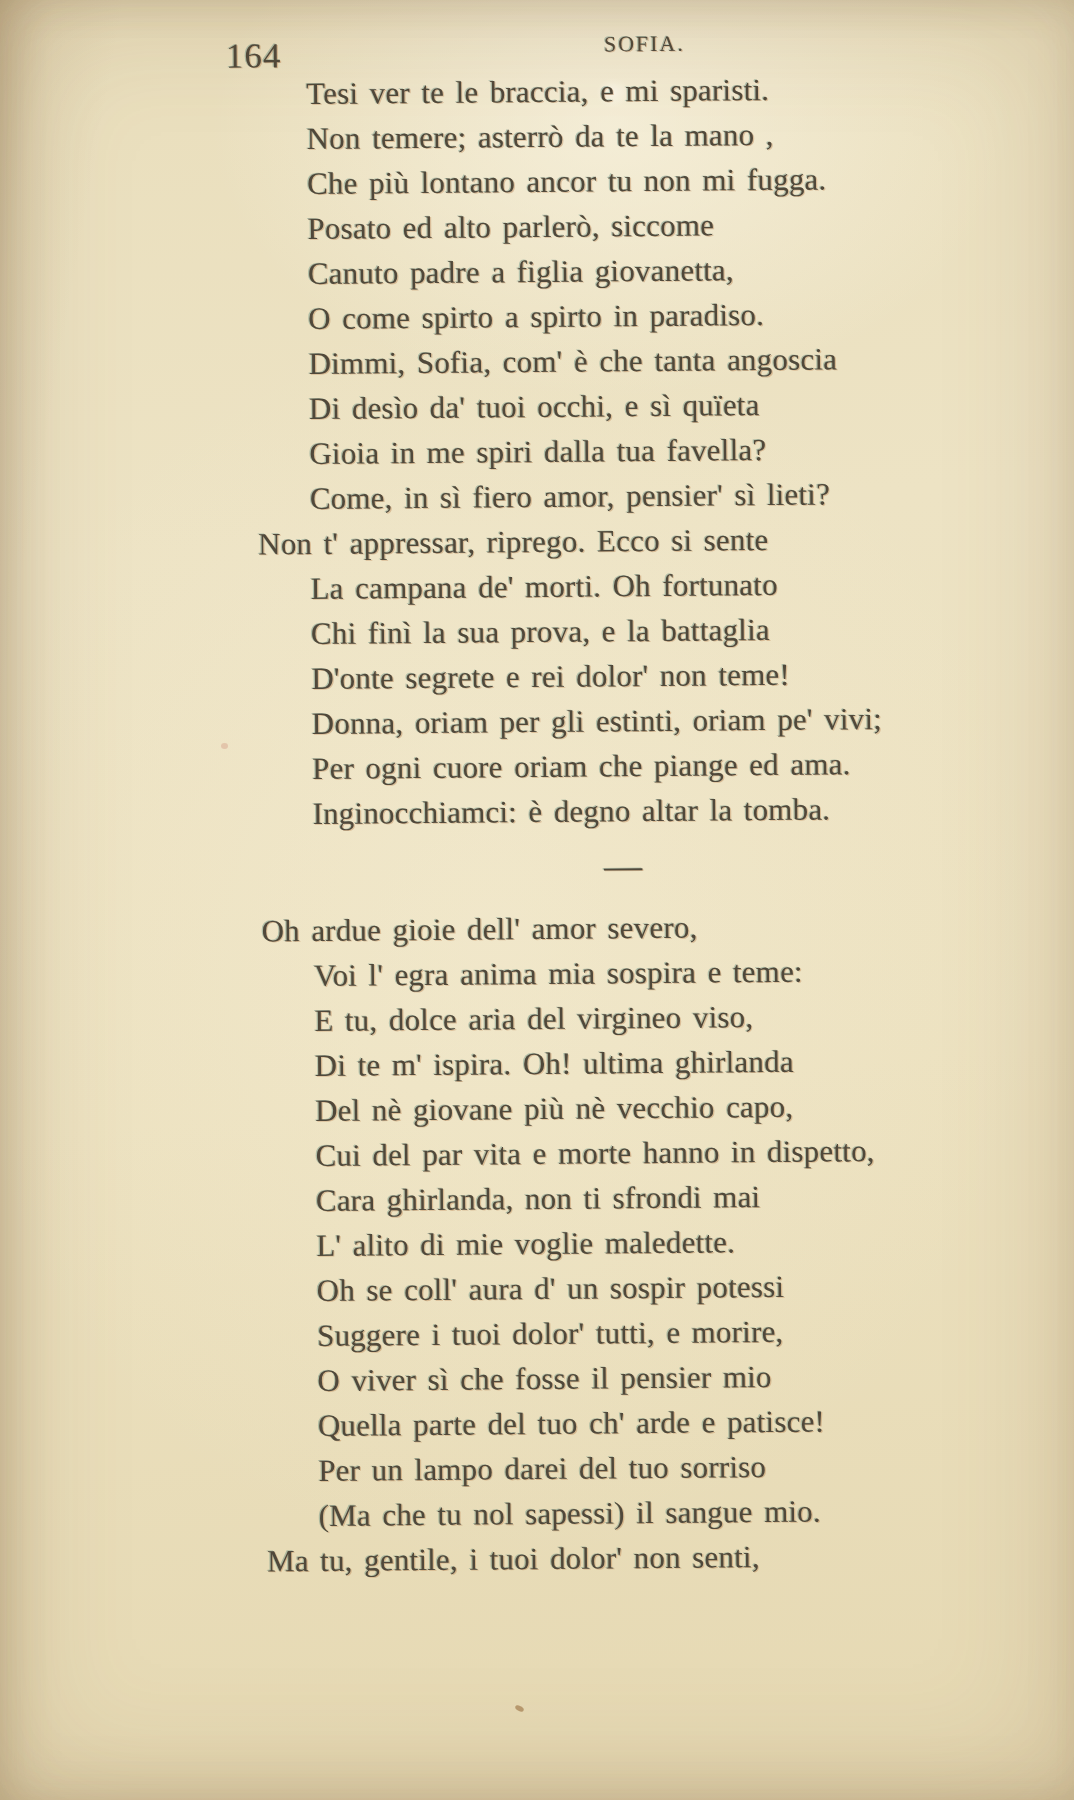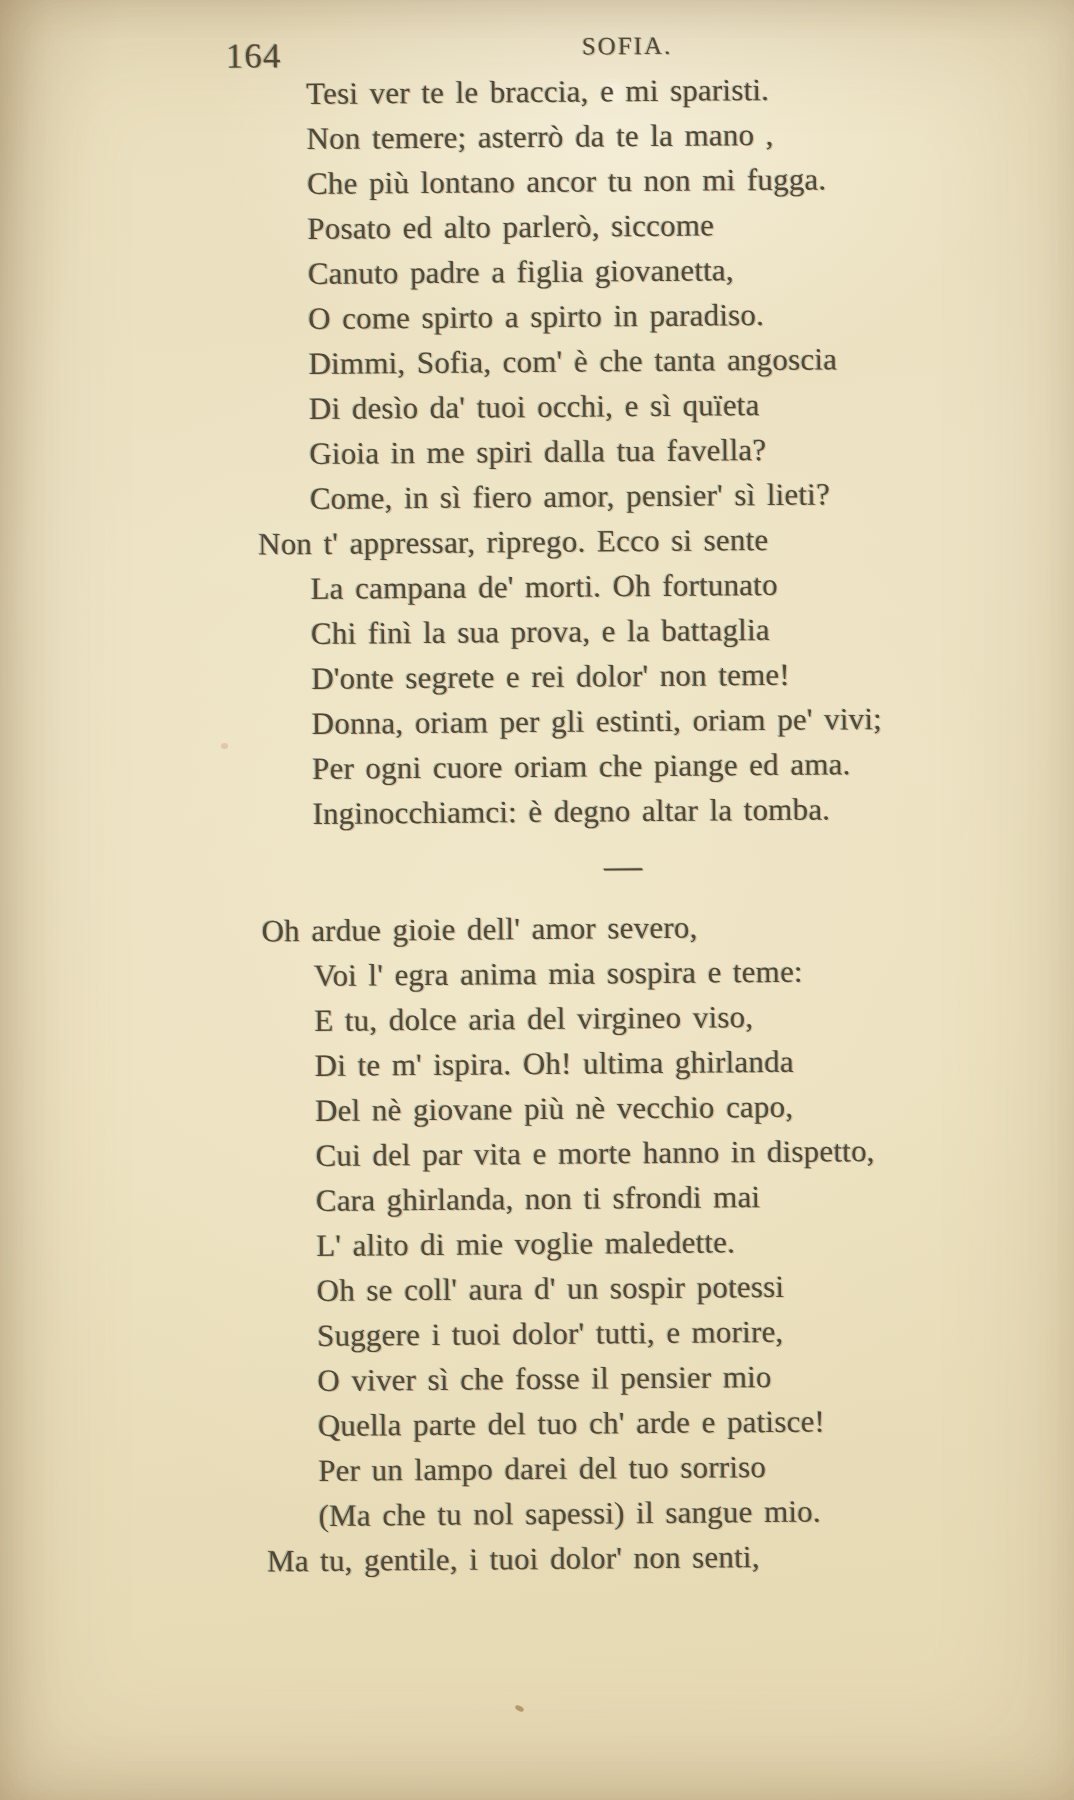--- a/index.html
+++ b/index.html
@@ -29,22 +29,22 @@
     transform-origin:540px 520px;
     text-shadow:
       -1.2px -0.6px 0.5px rgba(55,115,110,0.33),
        1.2px  0.8px 0.5px rgba(170,95,40,0.30);
   }
   .pagenum{
     position:absolute;left:230px;top:36px;
     font-size:35px;line-height:1;letter-spacing:1px;
   }
   .header{
-    position:absolute;left:586px;top:34px;
-    font-size:25px;line-height:1;letter-spacing:2px;
+    position:absolute;left:608px;top:34px;
+    font-size:22px;line-height:1;letter-spacing:2px;
   }
   .stanza{
     position:absolute;left:258px;width:780px;
     font-size:31px;line-height:45px;
     word-spacing:3.5px;letter-spacing:0.2px;
   }
   .stanza1{top:69px;}
   .stanza2{top:906px;}
   .line{padding-left:52px;white-space:nowrap;}
   .line.flush{padding-left:0;}

